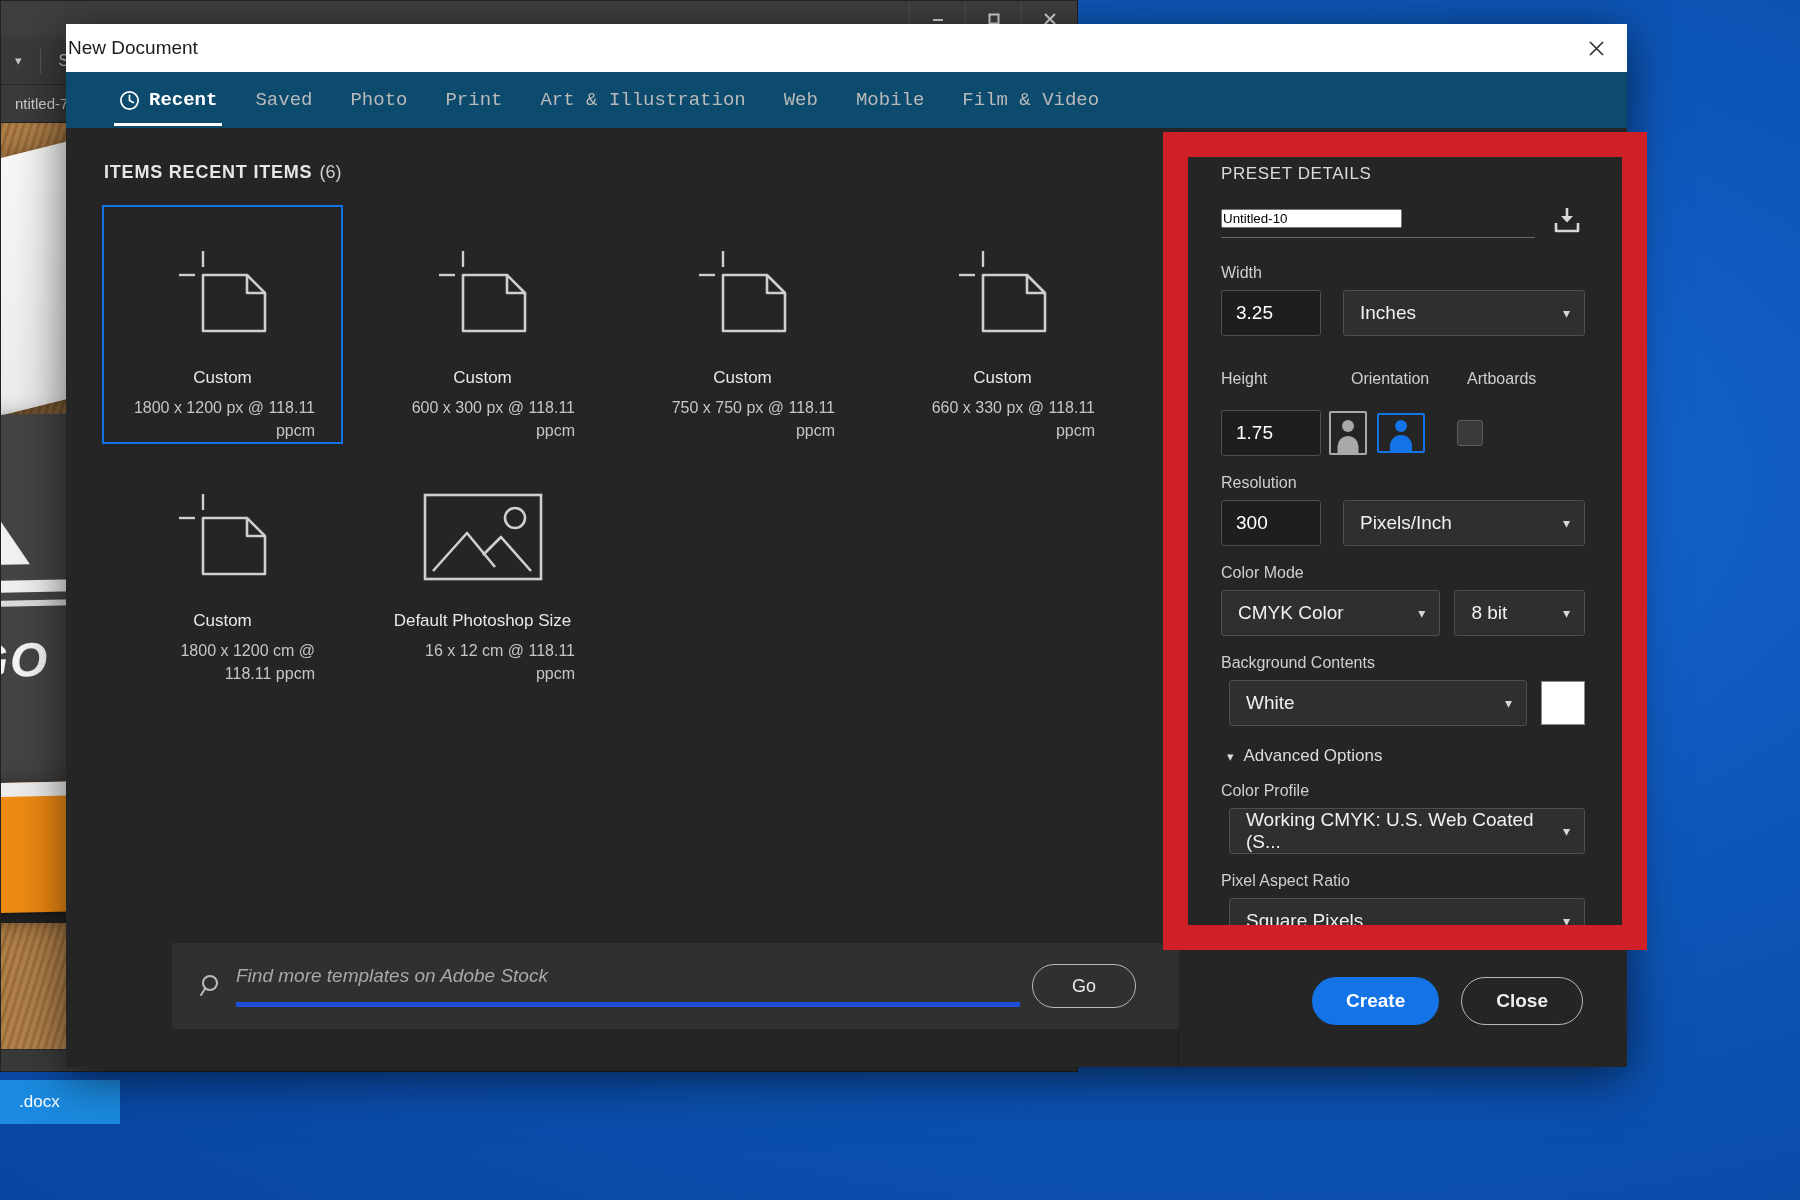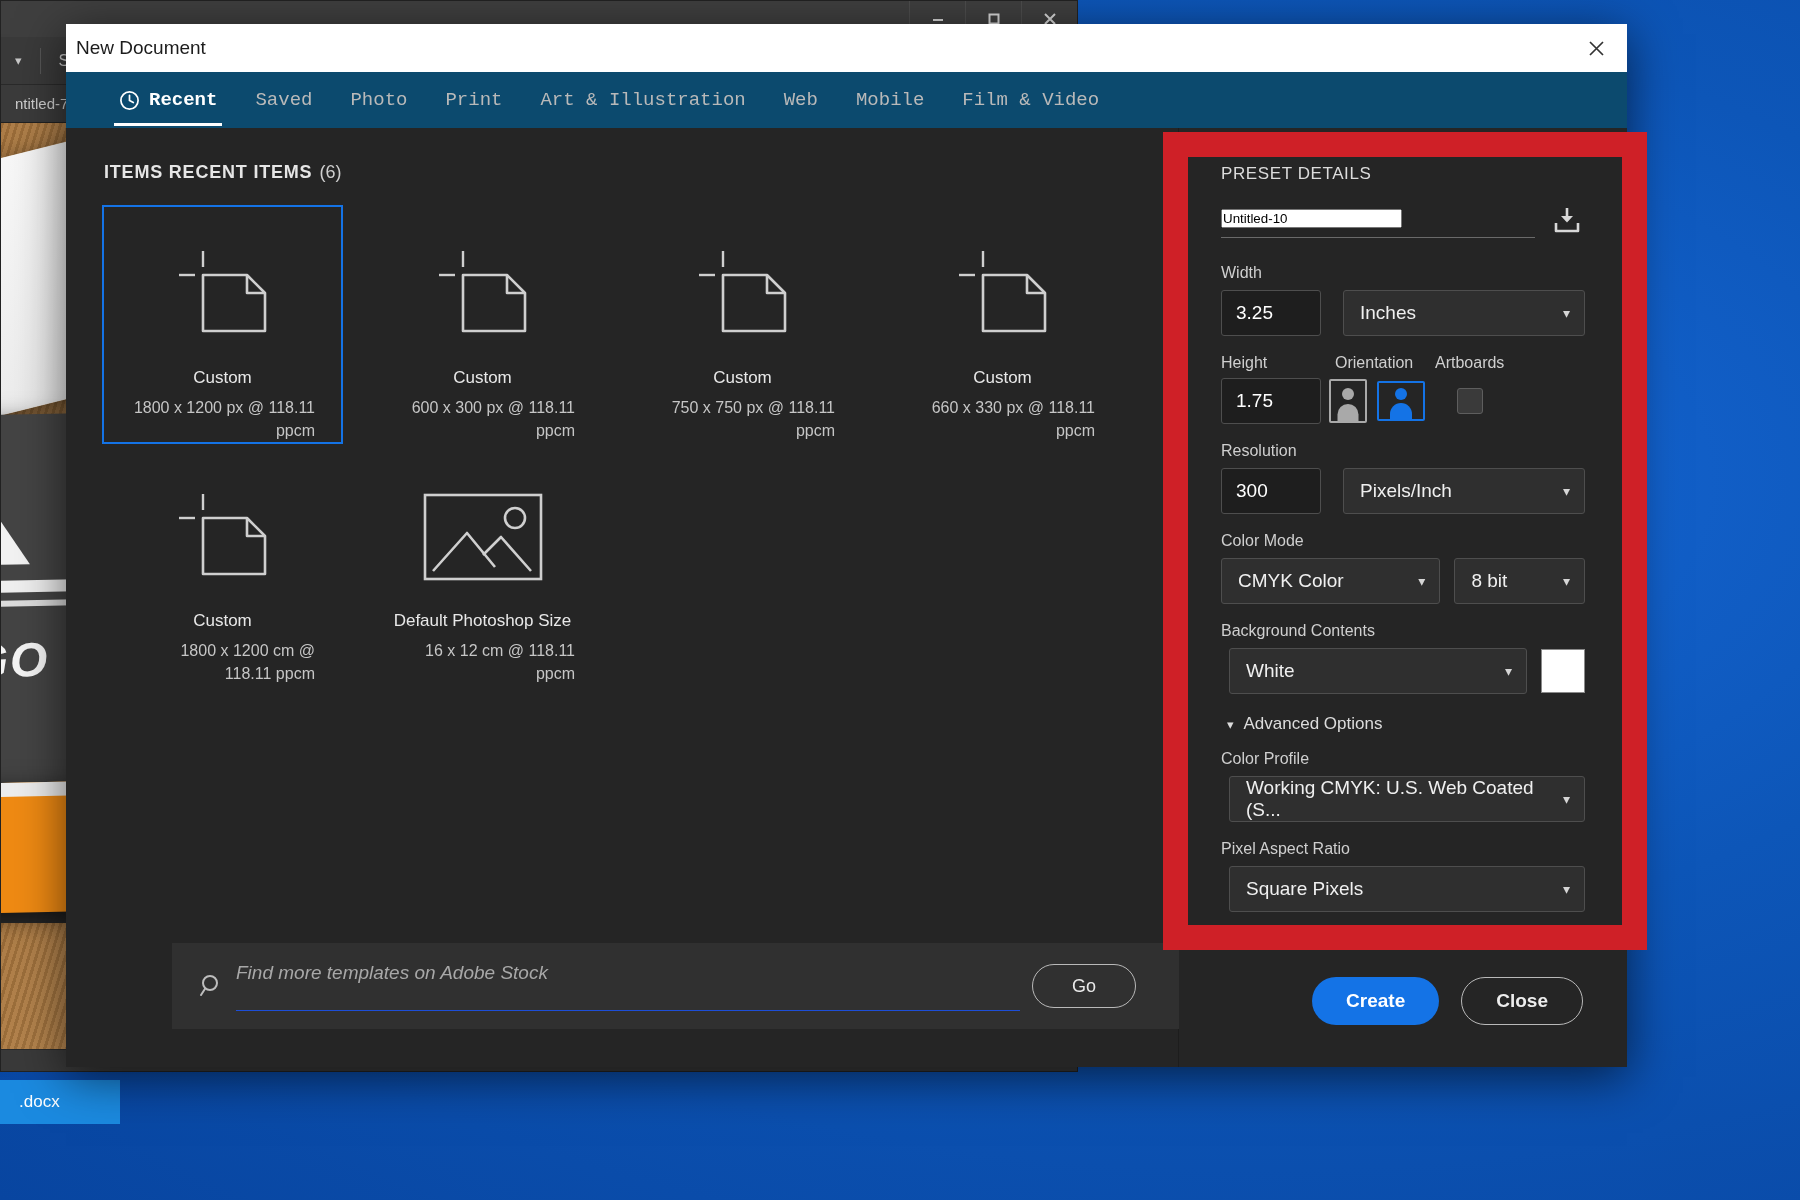--- a/index.html
+++ b/index.html
@@ -105,21 +105,21 @@
 
   
   #dialog {
     position: absolute; left: 66px; top: 24px; width: 1561px; height: 1043px;
     background: #252525;
     box-shadow: 0 10px 46px rgba(0,0,0,.6);
   }
   #dialog-title {
     height: 48px; background: #ffffff;
     display: flex; align-items: center; justify-content: space-between;
-    padding: 0 14px 0 10px;
+    padding: 0 14px 0 2px;
   }
   #dialog-title .t {
     color: #1c1c1c; font-size: 19px;
   }
   #dialog-close {
     width: 34px; height: 34px; display: flex; align-items: center; justify-content: center;
     color: #333; font-size: 21px;
   }
 
   #tabstrip {
@@ -174,21 +174,21 @@
   }
 
   
   #search-strip {
     position: absolute; left: 106px; bottom: 38px; width: 1034px; height: 86px;
     background: #303030;
     display: flex; align-items: center; padding: 0 26px;
   }
   #search-icon { width: 34px; color: #b8b8b8; font-size: 26px; }
   #search-field {
-    flex: 1; margin: 0 12px 0 4px; border-bottom: 1px solid #1d4ed8; padding-bottom: 26px;
+    flex: 1; margin: 0 12px 0 4px; border-bottom: 5px solid #1d4ed8; padding-bottom: 15px;
   }
   #search-field input {
     width: 100%; background: transparent; border: 0; outline: none;
     color: #cfcfcf; font-size: 19px; font-style: italic;
     font-family: "Liberation Sans", sans-serif;
   }
   #search-field input::placeholder { color: #a8a8a8; font-style: italic; }
   #go-btn {
     width: 104px; height: 44px; border: 1px solid #b9b9b9; border-radius: 22px;
     color: #e9e9e9; font-size: 18px; background: transparent;
@@ -498,21 +498,21 @@
       <div class="row">
         <input class="num-input" type="text" value="3.25" style="">
         <div class="select sel-wide">
           <span>Inches</span>
           <span class="chev">▾</span>
         </div>
       </div>
 
       <div class="row" style="margin-bottom:6px; gap:0;">
         <div class="fld-label" style="width:114px; margin:0;">Height</div>
-        <div class="fld-label" style="width:100px; margin:0;">Orientation</div>
+        <div class="fld-label" style="width:100px; margin:16px;">Orientation</div>
         <div class="fld-label" style="margin:0;">Artboards</div>
       </div>
       <div class="row" style="gap:0; align-items:center;">
         <input class="num-input" type="text" style="margin-right: 8px;" value="1.75">
         <div class="orient-box">
           <div class="person-head" style="width:12px;height:12px;top:7px;"></div>
           <div class="person-body" style="width:21px;height:17px;bottom:0;"></div>
         </div>
         <div class="orient-box land" style="margin-left:10px;">
           <div class="person-head" style="width:12px;height:12px;top:5px;"></div>

